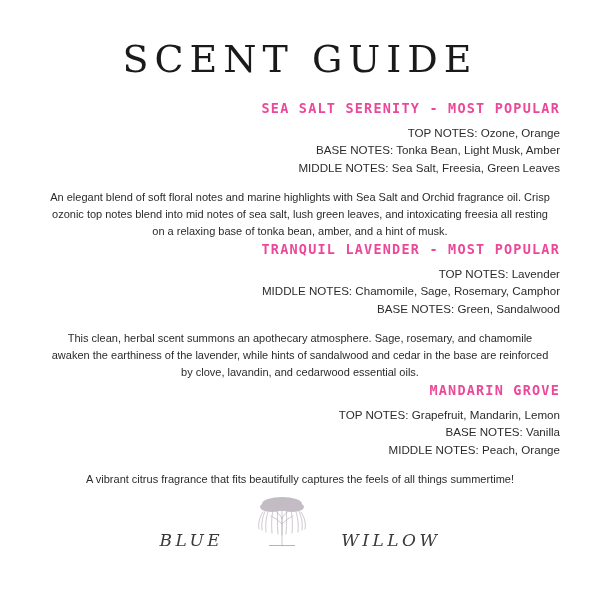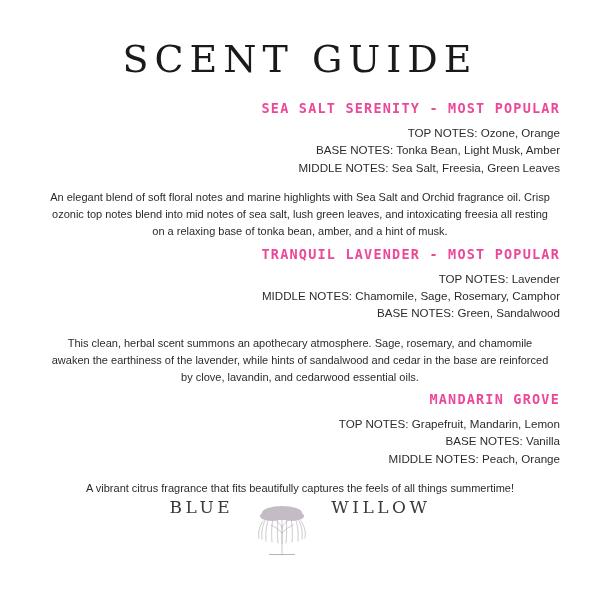--- a/index.html
+++ b/index.html
@@ -11,21 +11,21 @@
     height: 600px;
     background: #ffffff;
     font-family: "Liberation Sans", sans-serif;
     color: #231f20;
     overflow: hidden;
   }
   .page {
     width: 600px;
     height: 600px;
     box-sizing: border-box;
-    padding: 26px 40px 7px 40px;
+    padding: 26px 40px 16px 40px;
     display: flex;
     flex-direction: column;
     align-items: center;
     position: relative;
   }
   .doc-title {
     font-family: "DejaVu Serif", serif;
     font-size: 38px;
     letter-spacing: 6px;
     font-weight: 400;
@@ -66,24 +66,25 @@
     margin: 13px auto 0 auto;
     max-width: 500px;
   }
   .gap-1 { height: 30px; }
   .gap-2 { height: 28px; }
 
   .brand {
     margin-top: auto;
     margin-bottom: 34px;
     display: flex;
-    align-items: flex-start;
+    align-items: flex-end;
     justify-content: center;
-    gap: 6px;
+    gap: 16px;
     width: 100%;
+    font-style: italic;
   }
   .brand-word {
     font-family: "DejaVu Serif", serif;
     font-size: 17px;
     letter-spacing: 3.5px;
     color: #3a3a3a;
   }
   .brand-mark {
     width: 86px;
     height: 62px;

